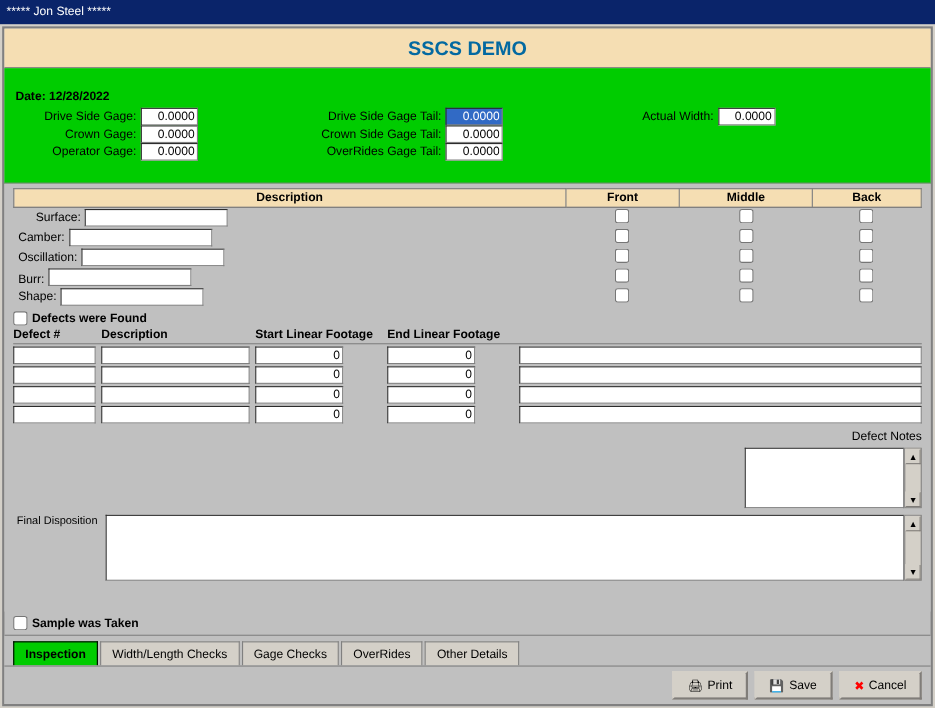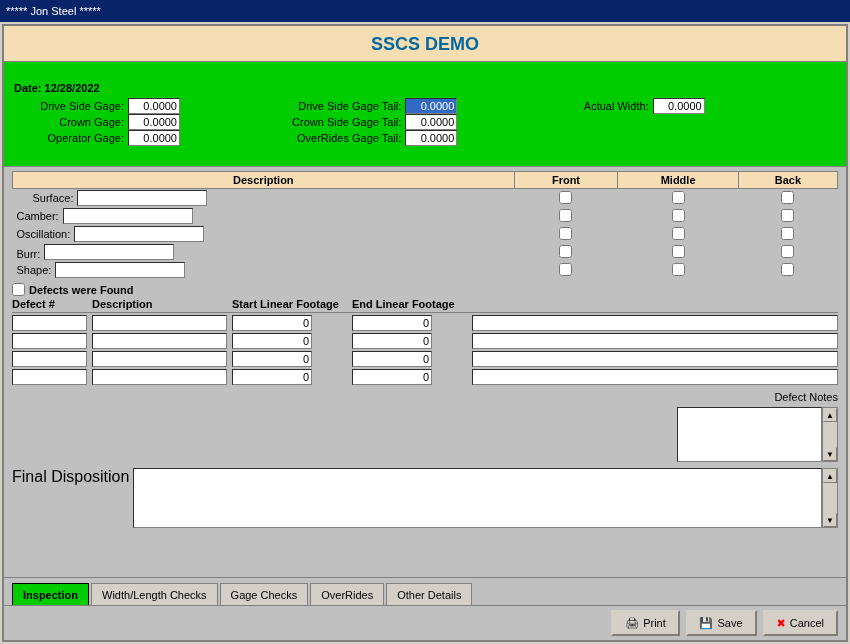--- a/index.html
+++ b/index.html
@@ -388,32 +388,36 @@
       <div class="notes-area-wrapper" style="flex:1;">
         <textarea class="notes-textarea" style="height: 55px;"></textarea>
         <div class="scrollbar-fake">
           <div class="scroll-arrow">▲</div>
           <div class="scroll-arrow">▼</div>
         </div>
       </div>
     </div>
 
     <div style="display:flex; align-items:flex-start; margin-top:6px; gap:4px;">
-      <span style="font-size:16px; white-space:nowrap; min-width:80px; text-align:center;">Final Disposition</span>
+      <span style="font-size:10px; white-space:nowrap; min-width:80px; text-align:center;">Final Disposition</span>
       <div class="notes-area-wrapper" style="flex:1;">
         <textarea class="notes-textarea" style="height: 60px;"></textarea>
         <div class="scrollbar-fake">
           <div class="scroll-arrow">▲</div>
           <div class="scroll-arrow">▼</div>
         </div>
       </div>
     </div>
 
   </div>
 
+  <div class="sample-row">
+    <input type="checkbox" style="">
+    <span>Sample was Taken</span>
+  </div>
 
   <div class="tab-bar">
     <div id="tab-container" style="display:flex;">
         <div class="tab active">Inspection</div>
         <div class="tab">Width/Length Checks</div>
         <div class="tab">Gage Checks</div>
         <div class="tab">OverRides</div>
         <div class="tab">Other Details</div>
       </div>
   </div>

